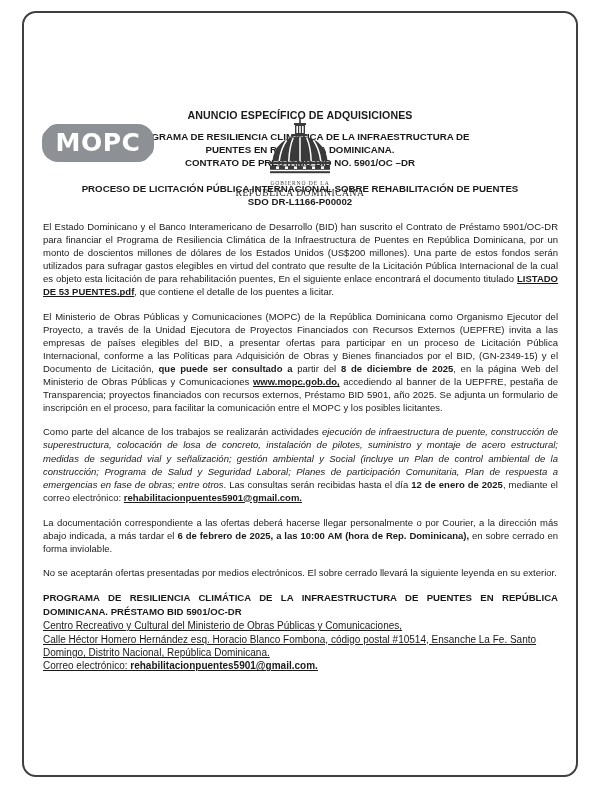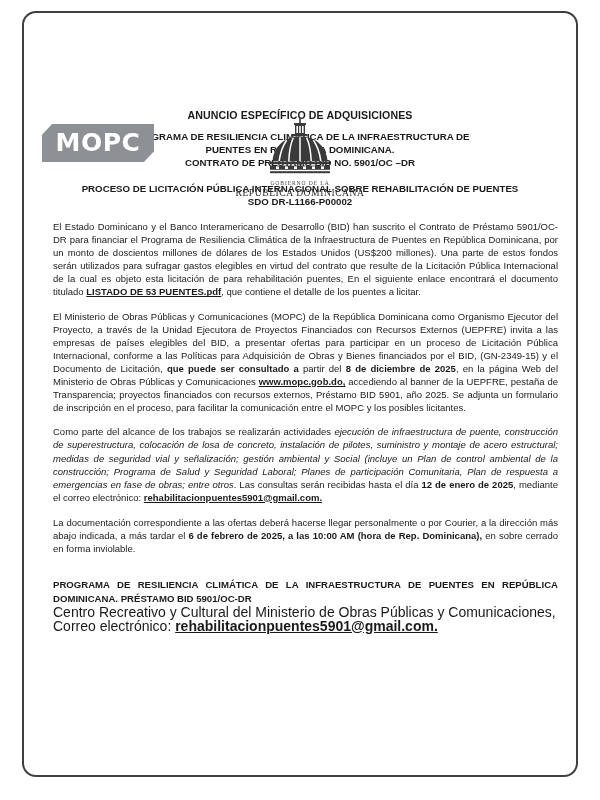--- a/index.html
+++ b/index.html
@@ -38,20 +38,21 @@
     left: 18px;
     top: 15px;
     width: 112px;
     height: 38px;
     background: #8d9094;
     -webkit-clip-path: polygon(9% 0, 100% 0, 100% 72%, 91% 100%, 0 100%, 0 28%);
     clip-path: polygon(9% 0, 100% 0, 100% 72%, 91% 100%, 0 100%, 0 28%);
     display: flex;
     align-items: center;
     justify-content: center;
+    border-radius: 16px;
   }
   .logo-mopc-text {
     color: #ffffff;
     font-family: "DejaVu Sans", sans-serif;
     font-weight: 700;
     font-size: 25px;
     letter-spacing: 0.5px;
     line-height: 1;
     transform: translateY(-1px);
   }
@@ -96,21 +97,21 @@
   }
   .t-process {
     font-size: 9.7px;
     font-weight: 700;
     margin-top: 12px;
     line-height: 13.2px;
   }
 
   
   .body-wrap {
-    margin: 0 18px 0 29px;
+    margin: 0 18px 0 19px;
     text-align: justify;
     font-size: 9.5px;
     line-height: 13.1px;
   }
   .body-wrap p { margin: 0; }
   .gap-1 { height: 12px; }
   .gap-2 { height: 11px; }
   .gap-3 { height: 11px; }
   .gap-4 { height: 12px; }
   .gap-5 { height: 11px; }
@@ -120,24 +121,25 @@
 
   
   .addr-head {
     font-size: 9.6px;
     font-weight: 700;
     line-height: 14px;
     text-align: justify;
     margin: 0;
   }
   .addr-lines {
-    font-size: 14px;
+    font-size: 10px;
     line-height: 13.4px;
     text-align: left;
     margin: 0;
+    text-decoration: underline;
   }
 </style>
 </head>
 <body>
 
 <div class="page">
   <div class="inner">
 
     <div class="logo-mopc">
       <span class="logo-mopc-text">MOPC</span>
@@ -205,23 +207,25 @@
       <div class="gap-2"></div>
       <p><span>El Ministerio de Obras Públicas y Comunicaciones (MOPC) de la República Dominicana como Organismo Ejecutor del Proyecto, a través de la Unidad Ejecutora de Proyectos Financiados con Recursos Externos (UEPFRE) invita a las empresas de países elegibles del BID,  a presentar ofertas para participar en un proceso de Licitación Pública Internacional, conforme a las Políticas para Adquisición de Obras y Bienes financiados por el BID, (GN-2349-15) y el Documento de Licitación, </span><b>que puede ser consultado a</b><span> partir del </span><b>8 de diciembre de 2025</b><span>, en la página Web del Ministerio de Obras Públicas y Comunicaciones </span><b class="u">www.mopc.gob.do,</b><span> accediendo al banner de la UEPFRE, pestaña de Transparencia; proyectos financiados con recursos externos, Préstamo BID 5901, año 2025. Se adjunta un formulario de inscripción en el proceso, para facilitar la comunicación entre el MOPC y los posibles licitantes.</span></p>
 
       <div class="gap-3"></div>
       <p><span>Como parte del alcance de los trabajos se realizarán actividades </span><i>ejecución de infraestructura de puente, construcción de superestructura, colocación de losa de concreto, instalación de pilotes, suministro y montaje de acero estructural; medidas de seguridad vial y señalización; gestión ambiental y Social (incluye un Plan de control ambiental de la construcción; Programa de Salud y Seguridad Laboral; Planes de participación Comunitaria, Plan de respuesta a emergencias en fase de obras; entre otros</i><span>. Las consultas serán recibidas hasta el día </span><b>12 de enero de 2025</b><span>, mediante el correo electrónico: </span><b class="u">rehabilitacionpuentes5901@gmail.com.</b></p>
 
       <div class="gap-4"></div>
       <p><span>La documentación correspondiente a las ofertas deberá hacerse llegar personalmente o por Courier, a la dirección más abajo indicada, a más tardar el </span><b>6 de febrero de 2025, a las 10:00 AM (hora de Rep. Dominicana),</b><span> en sobre cerrado en forma inviolable.</span></p>
 
       <div class="gap-5"></div>
+      <p>No se aceptarán ofertas presentadas por medios electrónicos. El sobre cerrado llevará la siguiente leyenda en su exterior.</p>
 
       <div class="gap-6"></div>
       <p class="addr-head">PROGRAMA DE RESILIENCIA CLIMÁTICA DE LA INFRAESTRUCTURA DE PUENTES EN REPÚBLICA DOMINICANA.  PRÉSTAMO BID 5901/OC-DR</p>
       <div class="addr-lines">
         <div>Centro Recreativo y Cultural del Ministerio de Obras Públicas y Comunicaciones,</div>
+        <div>Calle Héctor Homero Hernández esq. Horacio Blanco Fombona, código postal #10514, Ensanche La Fe. Santo Domingo, Distrito Nacional, República Dominicana.</div>
         <div><span>Correo electrónico: </span><b class="u">rehabilitacionpuentes5901@gmail.com.</b></div>
       </div>
     </div>
 
   </div>
 </div>
 
 </body></html>

